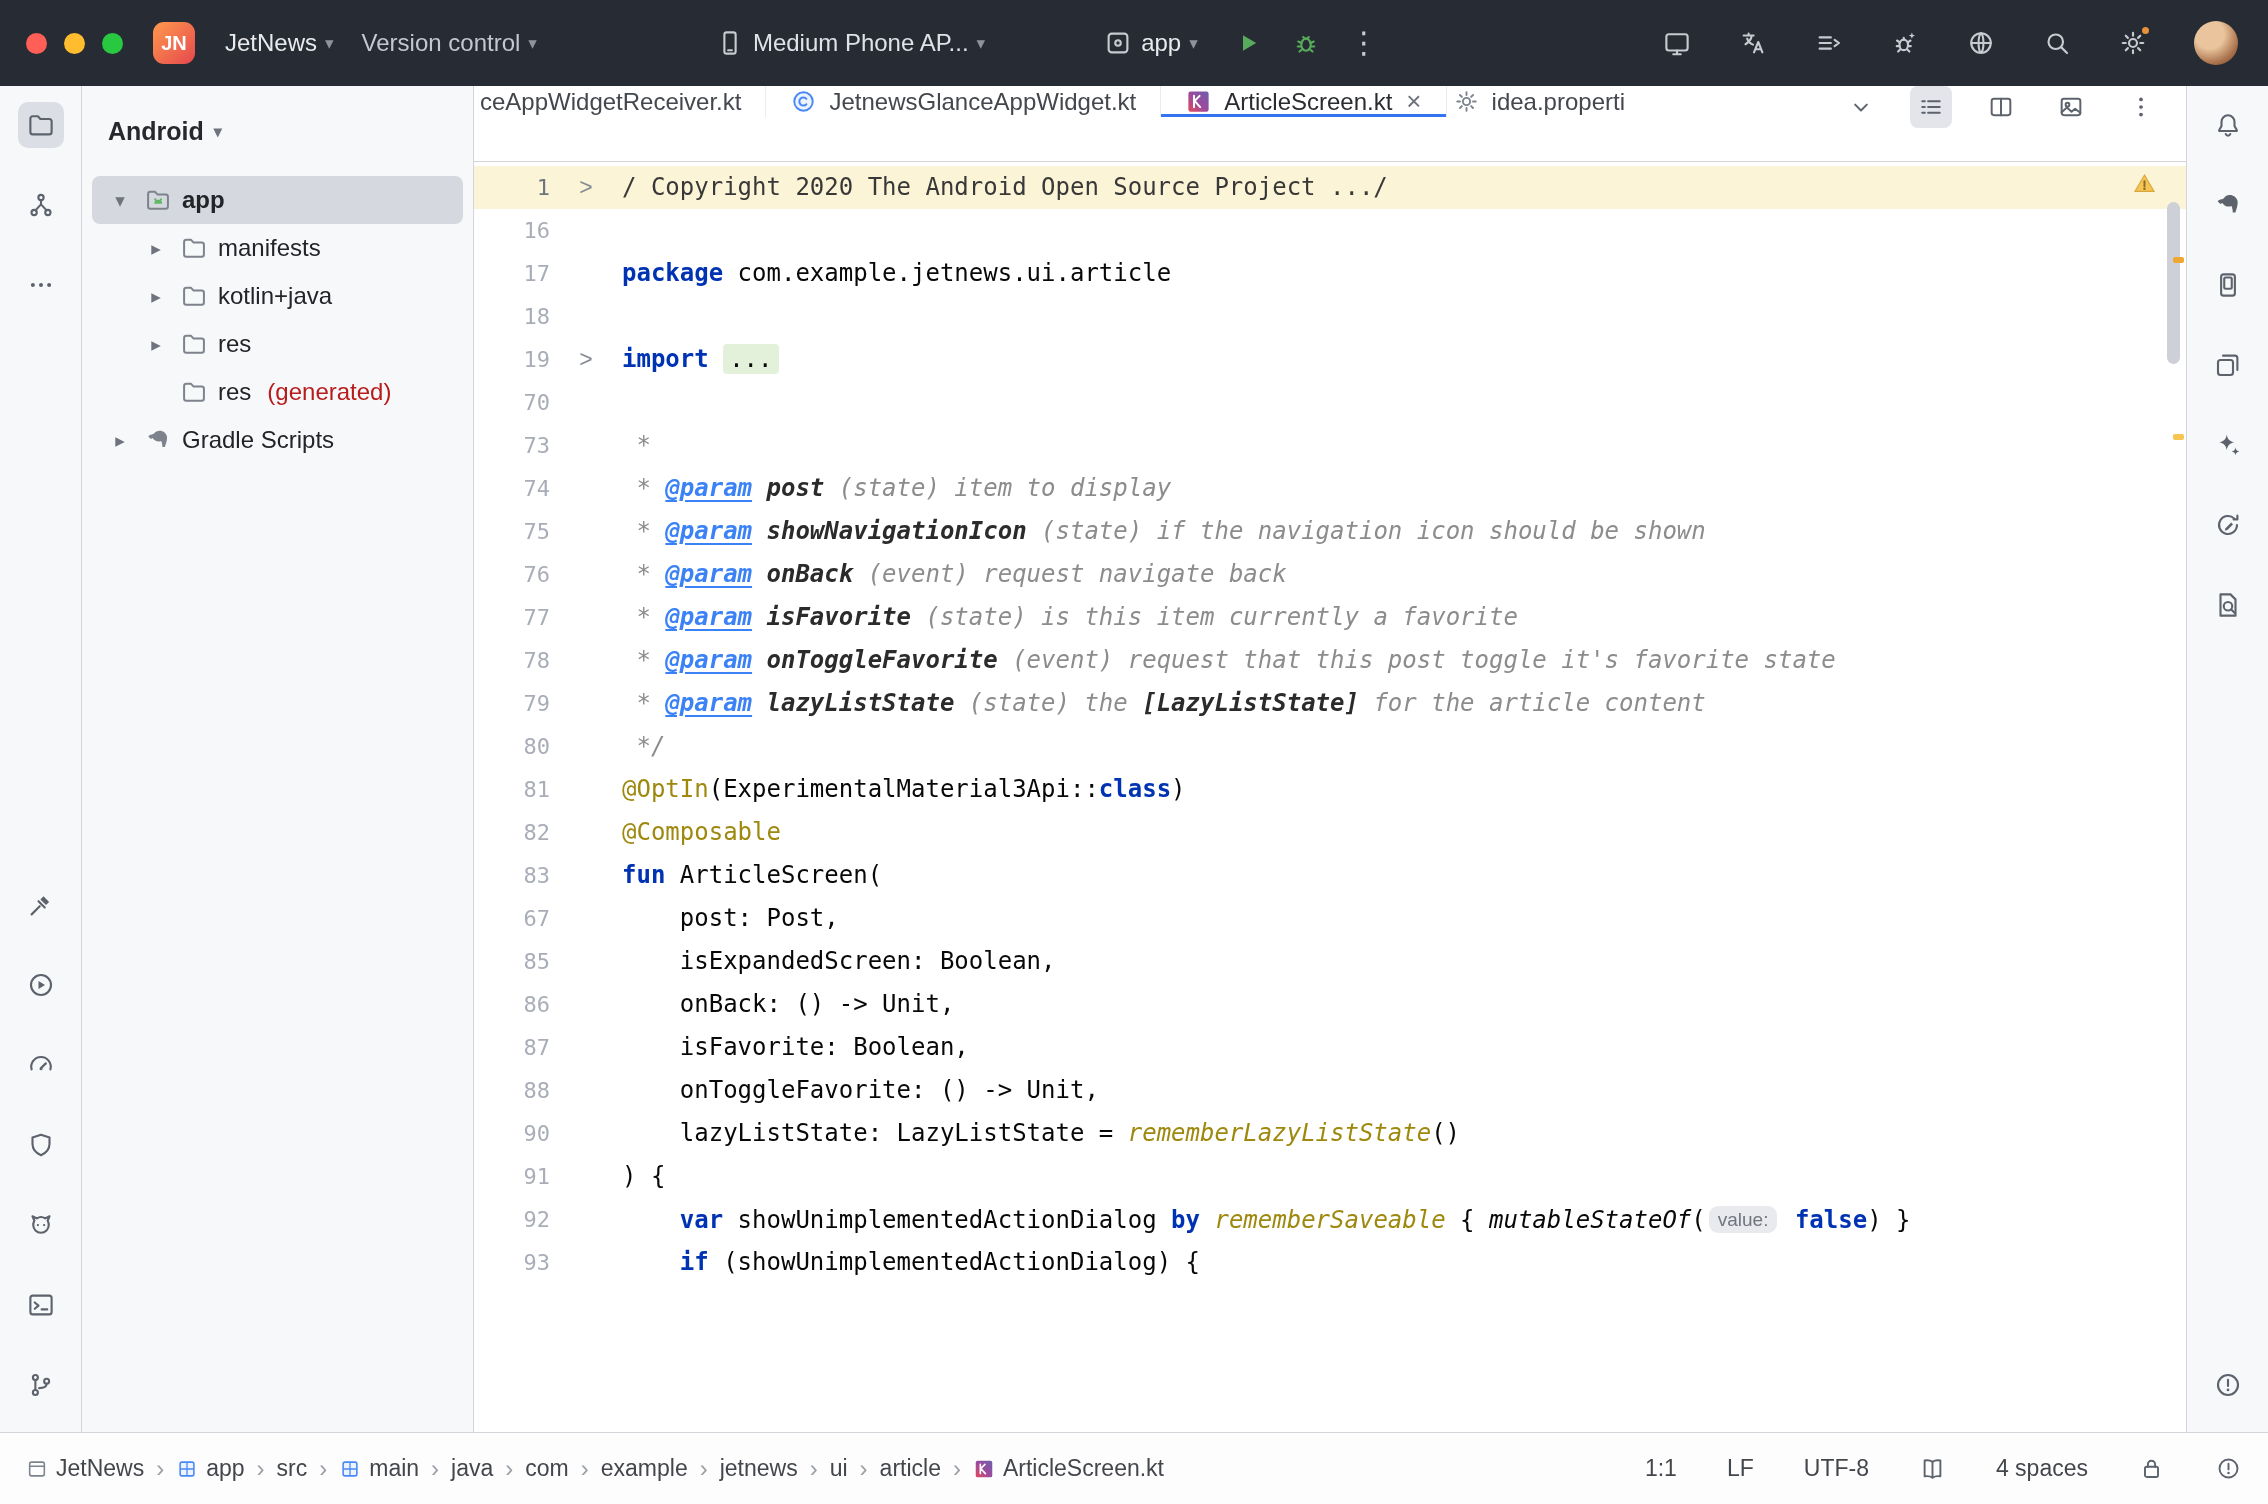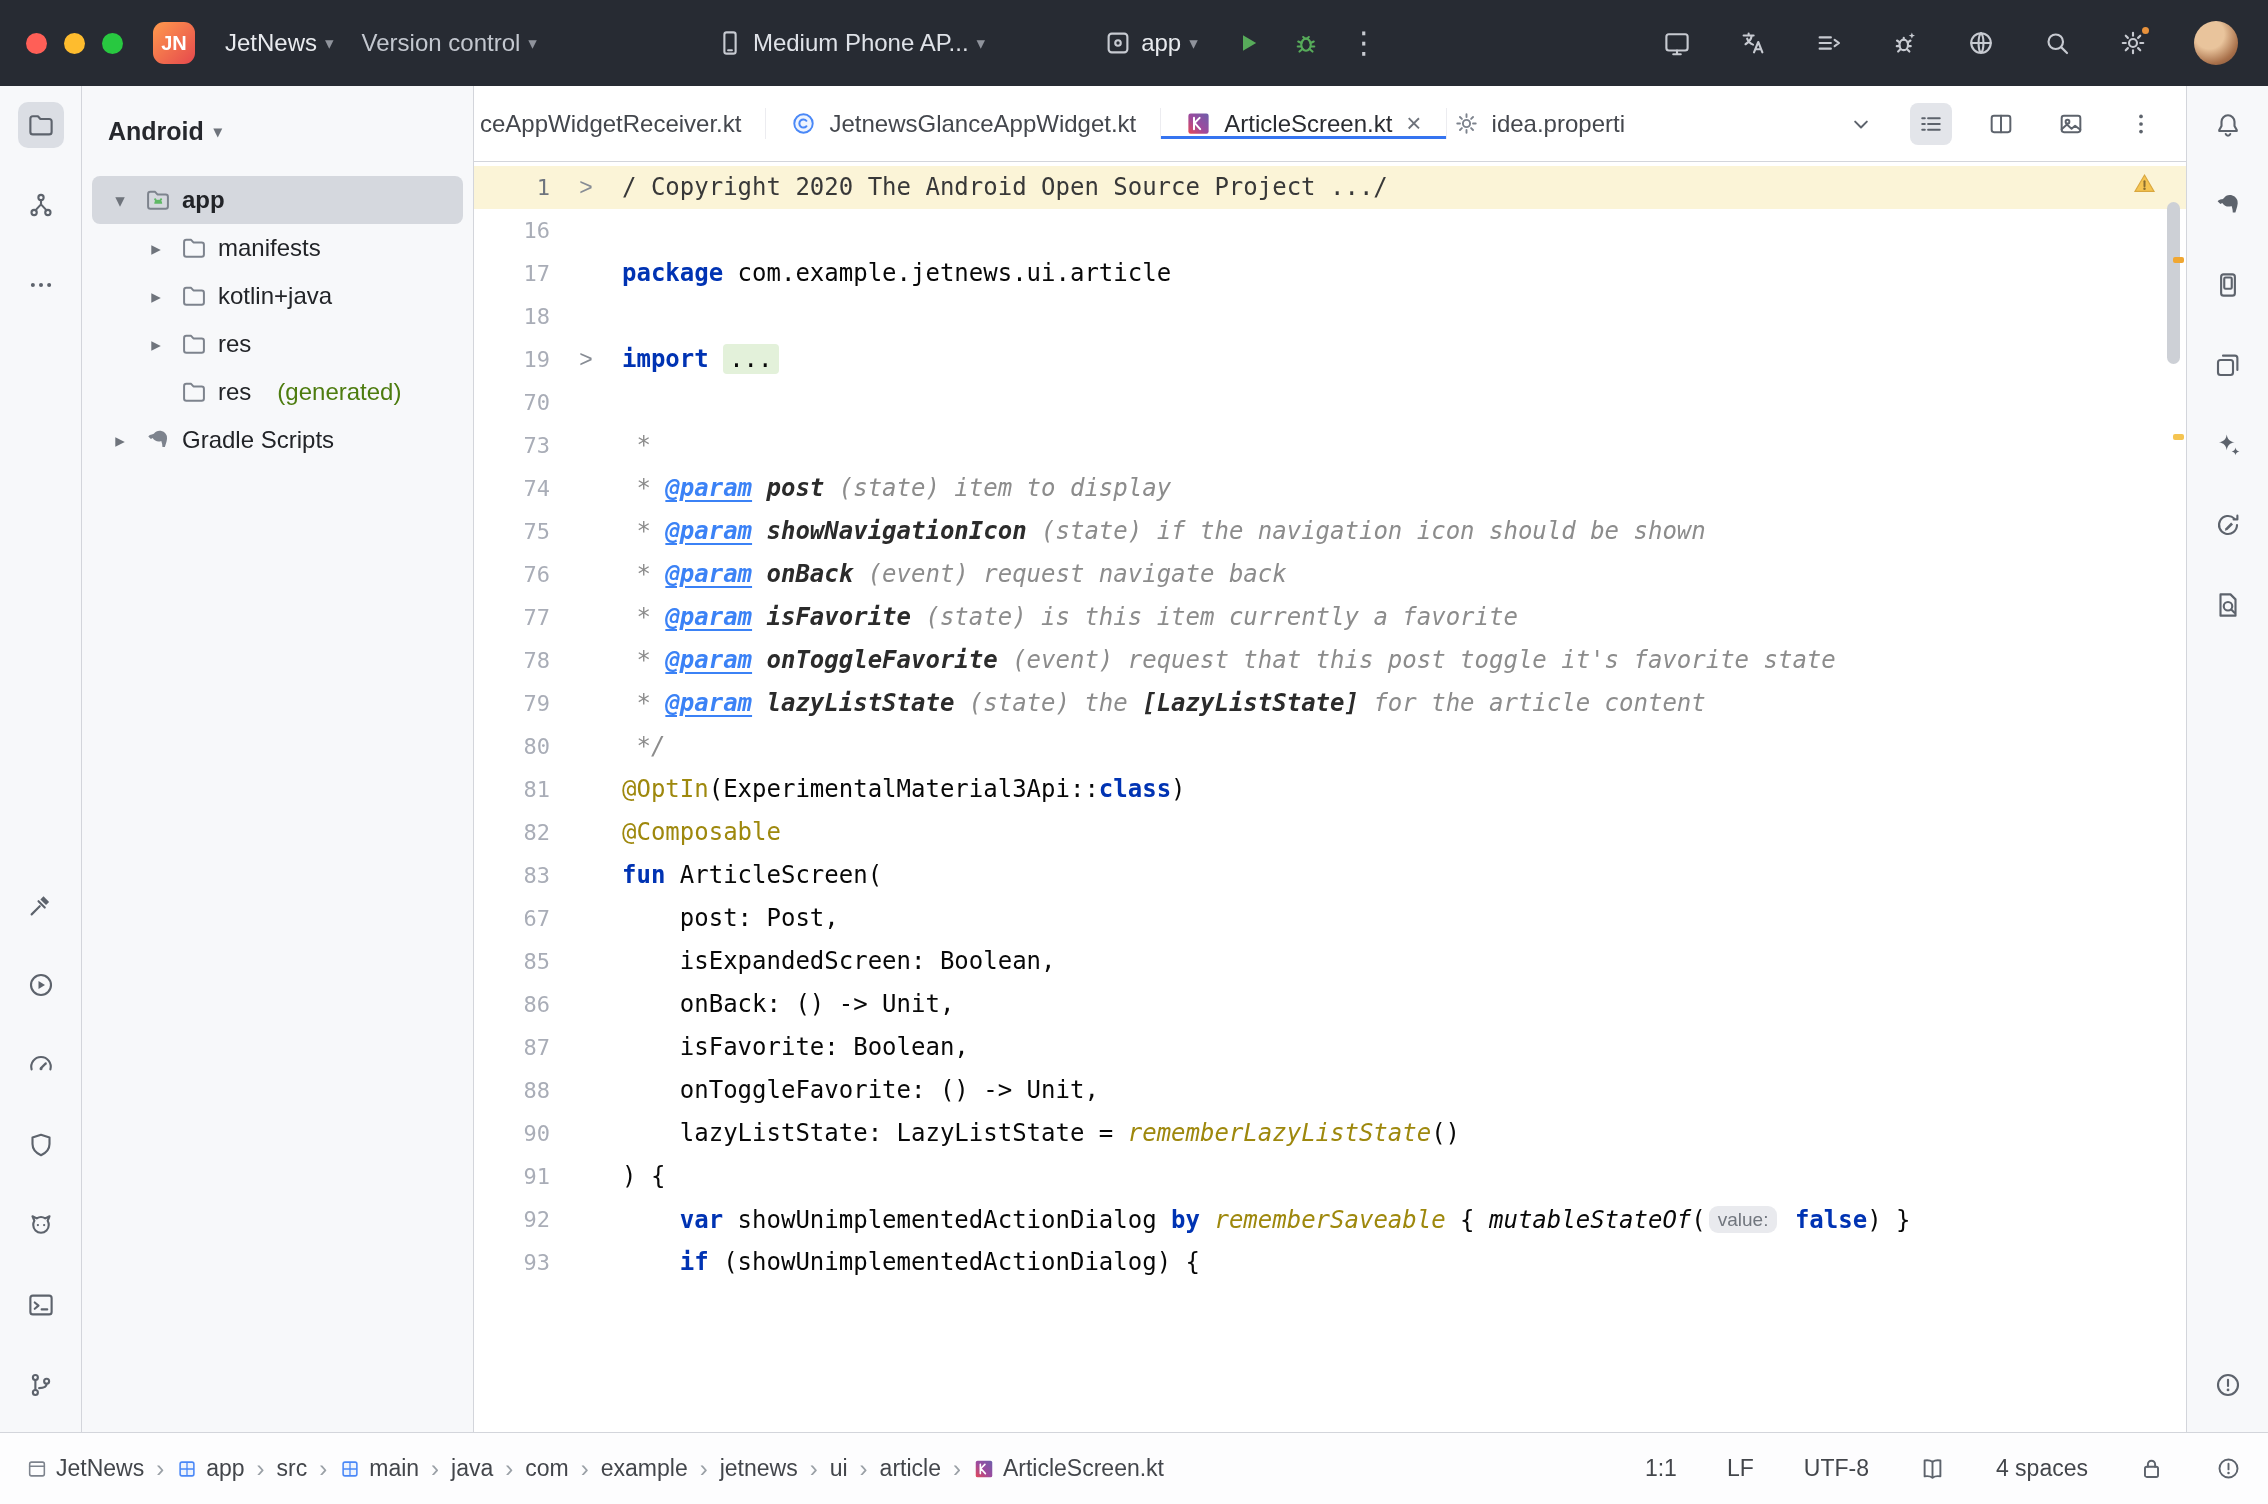--- a/index.html
+++ b/index.html
@@ -44,25 +44,25 @@
   
   .project-panel{width:392px;background:var(--panel);border-right:1px solid var(--border);display:flex;flex-direction:column;flex:none}
   .panel-header{height:90px;display:flex;align-items:center;padding:0 26px;font-size:25px;font-weight:700;color:#26282d;gap:10px;flex:none}
   .panel-header .chev{font-size:16px;color:#6f747c}
   .tree-row{height:48px;display:flex;align-items:center;font-size:24px;color:#222428;margin:0 10px;border-radius:8px;gap:10px;white-space:nowrap}
   .tree-row.selected{background:#d5d8de}
   .tree-row.bold .tlabel{font-weight:700}
   .twisty{width:28px;color:#6f747c;font-size:19px;text-align:center;flex:none}
   .node-icon{width:28px;height:28px;color:#7d838d;display:inline-flex;flex:none}
   .node-icon svg{width:100%;height:100%}
-  .tsuffix{color:#4d7c0f;margin-left:16px}
+  .tsuffix{color:#b91c1c;margin-left:6px}
 
   
   .editor-area{flex:1;display:flex;flex-direction:column;min-width:0;background:#fff}
-  .tab-bar{height:76px;border-bottom:1px solid var(--border);display:flex;align-items:center;flex:none}
+  .tab-bar{height:76px;border-bottom:1px solid var(--border);display:flex;align-items:flex-start;flex:none}
   .tab-list{display:flex;align-items:stretch;flex:1;min-width:0;overflow:hidden}
   .tab{position:relative;display:flex;align-items:center;gap:12px;padding:0 24px;font-size:24px;color:#44474d;white-space:nowrap}
   .tab + .tab{border-left:1px solid #ececf0}
   .tab.active{color:#2a2c31}
   .tab.cut{padding-left:6px}
   .tab-underline{position:absolute;left:0;right:0;bottom:-1px;height:4px;background:var(--accent)}
   .tab-close{color:#6e737b;font-size:26px;margin-left:2px}
   .tab-ic{width:27px;height:27px;display:inline-flex;color:#7d838d}
   .tab-ic svg{width:100%;height:100%}
   .tab-actions{display:flex;align-items:center;gap:28px;padding:0 24px;flex:none}

